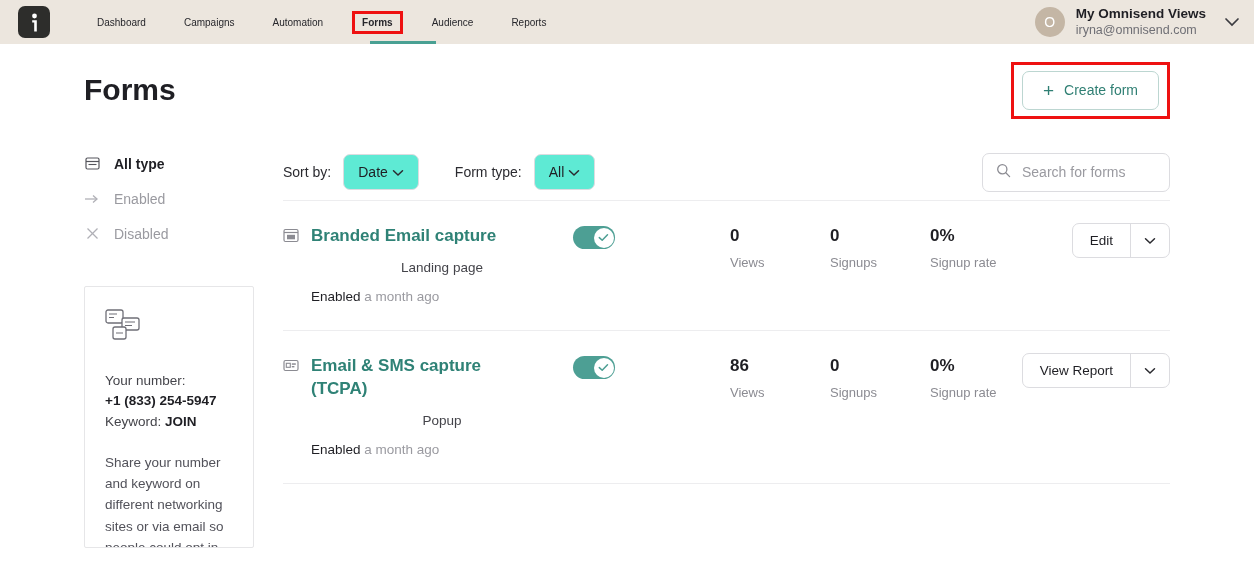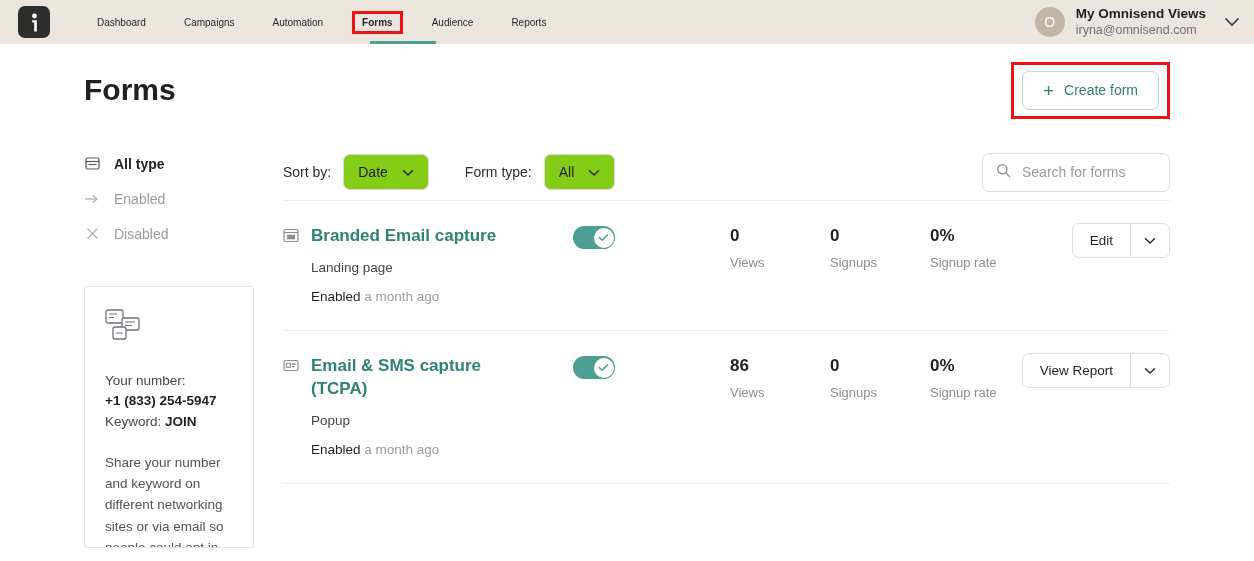--- a/index.html
+++ b/index.html
@@ -138,24 +138,24 @@
 
   .filters {
     display: flex;
     align-items: center;
     height: 56px;
     position: relative;
   }
   .filter-label { font-size: 14px; color: #2b2b30; margin-right: 12px; }
   .select {
     display: flex; align-items: flex-start;
-    gap: 14px;
+    gap: 4px;
     border: 1px solid #dcdce0;
     border-radius: 7px;
-    background: #84cc16;
+    background: #5eead4;
     font-size: 14px;
     color: #1f1f24;
     padding: 9px 14px;
     margin-right: 36px;
   }
   .search {
     position: absolute;
     right: 0;
     display: flex; align-items: center;
     gap: 11px;
@@ -184,21 +184,21 @@
   }
   .row-ico { width: 28px; flex: none; padding-top: 3px; }
   .row-info { width: 262px; flex: none; }
   .row-name {
     font-size: 17px;
     font-weight: bold;
     color: #2f8276;
     line-height: 1.32;
     max-width: 200px;
   }
-  .row-type { font-size: 13.5px; color: #44444a; margin-top: 13px; }
+  .row-type { font-size: 13.5px; color: #44444a; margin-top: 13px; text-align: center; }
   .row-status { font-size: 13.5px; color: #1f1f24; margin-top: 14px; }
   .row-status .muted { color: #9a9aa0; }
 
   .toggle {
     flex: none;
     width: 42px; height: 23px;
     border-radius: 12px;
     background: #4d9f94;
     position: relative;
     margin-top: 1px;

